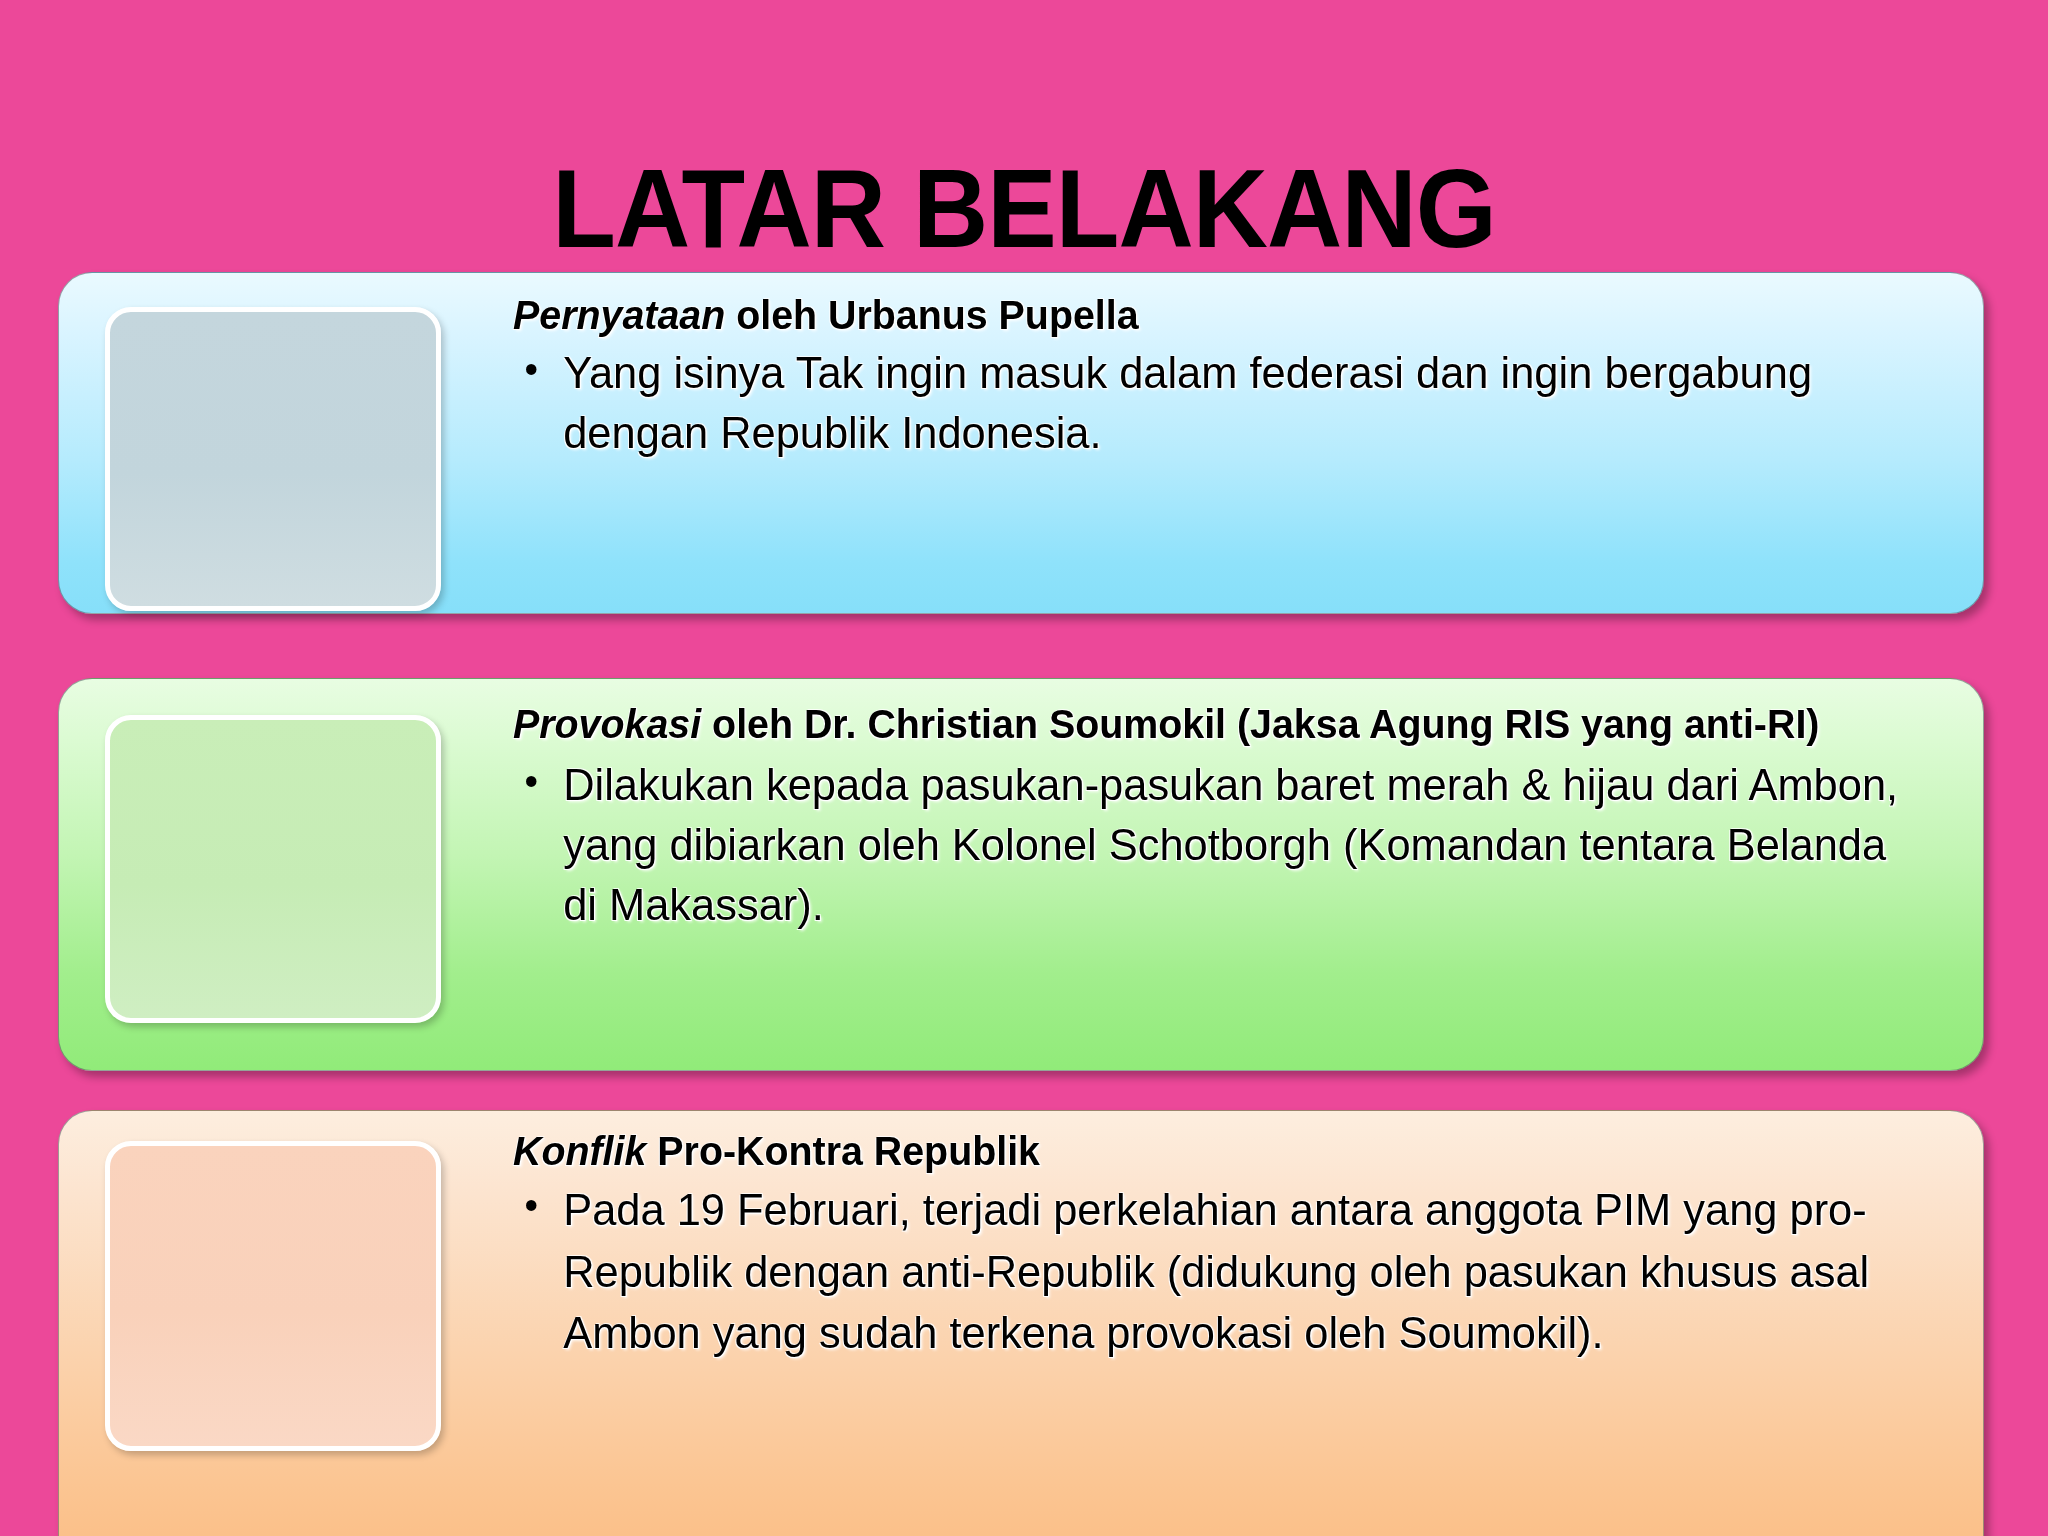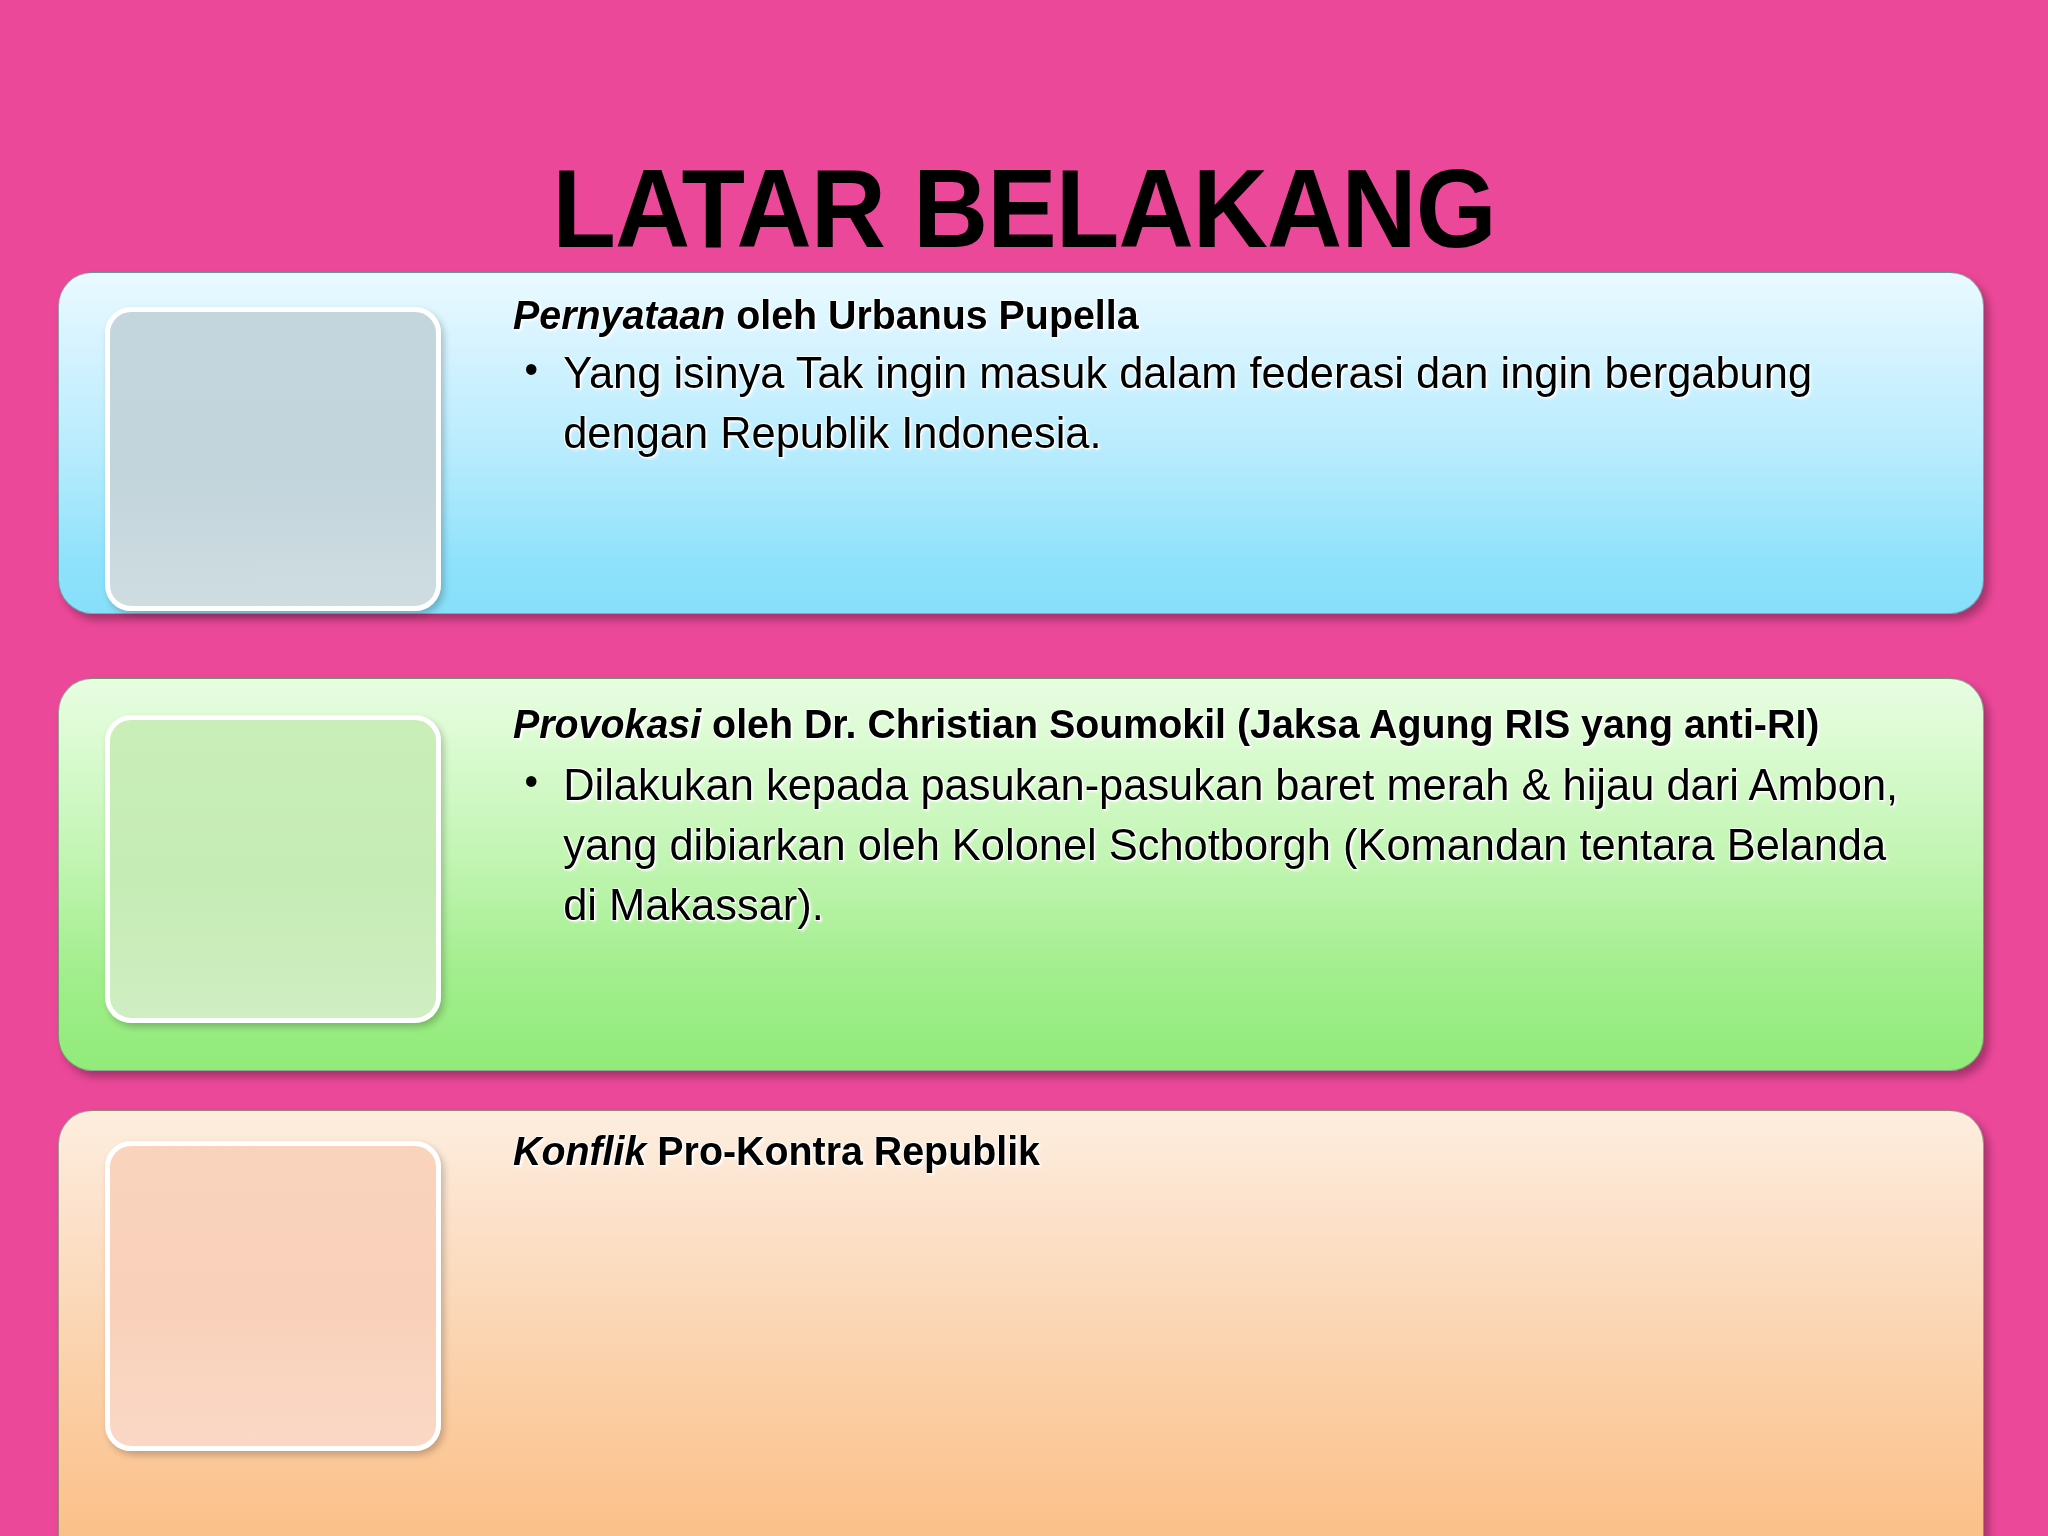--- a/index.html
+++ b/index.html
@@ -200,16 +200,19 @@
       </ul>
     </div>
   </section>
 
   <section class="card card-orange">
     <div class="placeholder ph-orange"></div>
     <div class="textcol tc-orange">
       <p class="heading">
         <span class="em">Konflik</span><span> Pro-Kontra Republik</span>
       </p>
+      <ul class="bullet-list">
+        <li class="bullet-item">Pada 19 Februari, terjadi perkelahian antara anggota PIM yang pro-Republik dengan anti-Republik (didukung oleh pasukan khusus asal Ambon yang sudah terkena provokasi oleh Soumokil).</li>
+      </ul>
     </div>
   </section>
 
 </div>
 
 </body></html>

